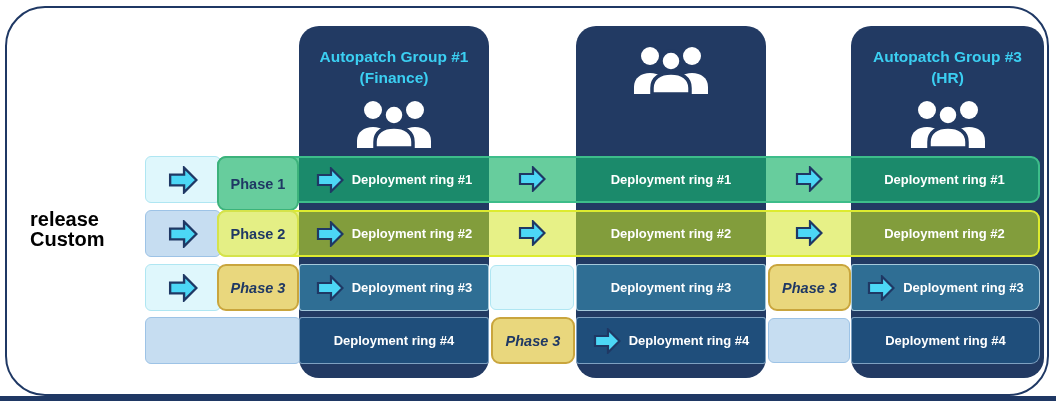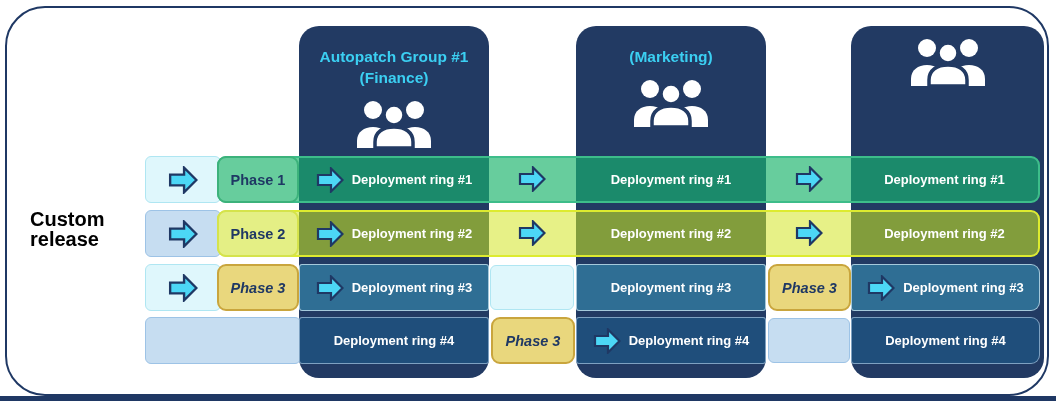--- a/index.html
+++ b/index.html
@@ -42,22 +42,22 @@
   .gap-arrow{position:absolute;top:10px;}
   .arrow-wrap{display:inline-flex;align-items:center;}
 </style>
 </head>
 <body>
 
 <div id="canvas" style="--frame-navy: #1F3864; --card-navy: #223A63; --title-cyan: #3BCFF2; --text-navy: #1F3864; --custom-release-color: #000000; --arrow-cyan: #4CD7F6; --arrow-border: #1F3864; --row1-light: #67CD9D; --row1-border: #3DBD8A; --row1-dark: #1B8A6B; --phase1-border: #3CB27B; --row2-light: #E7F187; --row2-border: #DDEB2F; --row2-dark: #829D3C; --phase2-fill: #E4EF85; --phase2-border: #D5E34C; --row3-dark: #2F6E94; --row4-dark: #1F4E7B; --cyan-fill: #DFF7FC; --cyan-border: #AFE6F2; --blue-fill: #C6DDF1; --blue-border: #9DC3E6; --phase3-fill: #E9D77D; --phase3-border: #C9A53D;">
   <div id="frame"></div>
   <div id="bottom-bar"></div>
   <div id="custom-release">
+    <div>release</div>
     <div>Custom</div>
-    <div>release</div>
   </div>
 
 <div class="card" style="position: absolute; left: 299px; top: 26px; width: 190px; height: 352px;">
       <div class="card-title">
         <div>Autopatch Group #1</div>
         <div>(Finance)</div>
       </div>
       <div class="card-icon">
         <svg width="86" height="48" viewBox="0 0 86 48">
           <g fill="#ffffff">
@@ -66,36 +66,39 @@
             <circle cx="64" cy="10" r="9"></circle>
             <path d="M48 48 v-7 c0-9 7-14 16-14 s16 5 16 14 v7 z"></path>
             <circle cx="43" cy="15" r="10" stroke="var(--card-navy)" stroke-width="3.5"></circle>
             <path d="M24 48 v-6 c0-10 8-15 19-15 s19 5 19 15 v6 z" stroke="var(--card-navy)" stroke-width="3.5"></path>
           </g>
         </svg>
       </div>
     </div>
     <div class="card" style="position: absolute; left: 576px; top: 26px; width: 190px; height: 352px;">
       <div class="card-title">
-        <div>(Marketing)</div>
       </div>
       <div class="card-icon">
         <svg width="86" height="48" viewBox="0 0 86 48">
           <g fill="#ffffff">
             <circle cx="22" cy="10" r="9"></circle>
             <path d="M6 48 v-7 c0-9 7-14 16-14 s16 5 16 14 v7 z"></path>
             <circle cx="64" cy="10" r="9"></circle>
             <path d="M48 48 v-7 c0-9 7-14 16-14 s16 5 16 14 v7 z"></path>
             <circle cx="43" cy="15" r="10" stroke="var(--card-navy)" stroke-width="3.5"></circle>
             <path d="M24 48 v-6 c0-10 8-15 19-15 s19 5 19 15 v6 z" stroke="var(--card-navy)" stroke-width="3.5"></path>
           </g>
         </svg>
       </div>
     </div>
     <div class="card" style="position: absolute; left: 851px; top: 26px; width: 193px; height: 352px;">
+      <div class="card-title">
+        <div>Autopatch Group #3</div>
+        <div>(HR)</div>
+      </div>
       <div class="card-icon">
         <svg width="86" height="48" viewBox="0 0 86 48">
           <g fill="#ffffff">
             <circle cx="22" cy="10" r="9"></circle>
             <path d="M6 48 v-7 c0-9 7-14 16-14 s16 5 16 14 v7 z"></path>
             <circle cx="64" cy="10" r="9"></circle>
             <path d="M48 48 v-7 c0-9 7-14 16-14 s16 5 16 14 v7 z"></path>
             <circle cx="43" cy="15" r="10" stroke="var(--card-navy)" stroke-width="3.5"></circle>
             <path d="M24 48 v-6 c0-10 8-15 19-15 s19 5 19 15 v6 z" stroke="var(--card-navy)" stroke-width="3.5"></path>
           </g>
@@ -118,21 +121,21 @@
           </svg>
         </span>
         <span>Deployment ring #1</span>
       </div>
       <div class="seg band-seg band-seg-g" style="position: absolute; left: 576px; top: 2px; width: 190px; height: 43px;">
         <span>Deployment ring #1</span>
       </div>
       <div class="seg band-seg band-seg-g" style="position: absolute; left: 851px; top: 2px; width: 187px; height: 43px; border-radius: 0px 7px 7px 0px;">
         <span>Deployment ring #1</span>
       </div>
-      <div class="phase-box p1" style="position: absolute; left: 217px; top: 0px; width: 82px; height: 47px;">
+      <div class="phase-box p1" style="position: absolute; left: 217px; top: 0px; width: 82px; height: 55px;">
         <span>Phase 1</span>
       </div>
       <div class="gap-arrow" style="position: absolute; left: 518px; top: 10px;"><span class="arrow-wrap">
           <svg width="28" height="26" viewBox="0 0 28 26">
             <polygon points="2,8 15,8 15,1.5 26.5,13 15,24.5 15,18 2,18" fill="var(--arrow-cyan)" stroke="var(--arrow-border)" stroke-width="2.2" stroke-linejoin="miter"></polygon>
           </svg>
         </span></div>
       <div class="gap-arrow" style="position: absolute; left: 795px; top: 10px;"><span class="arrow-wrap">
           <svg width="28" height="26" viewBox="0 0 28 26">
             <polygon points="2,8 15,8 15,1.5 26.5,13 15,24.5 15,18 2,18" fill="var(--arrow-cyan)" stroke="var(--arrow-border)" stroke-width="2.2" stroke-linejoin="miter"></polygon>

